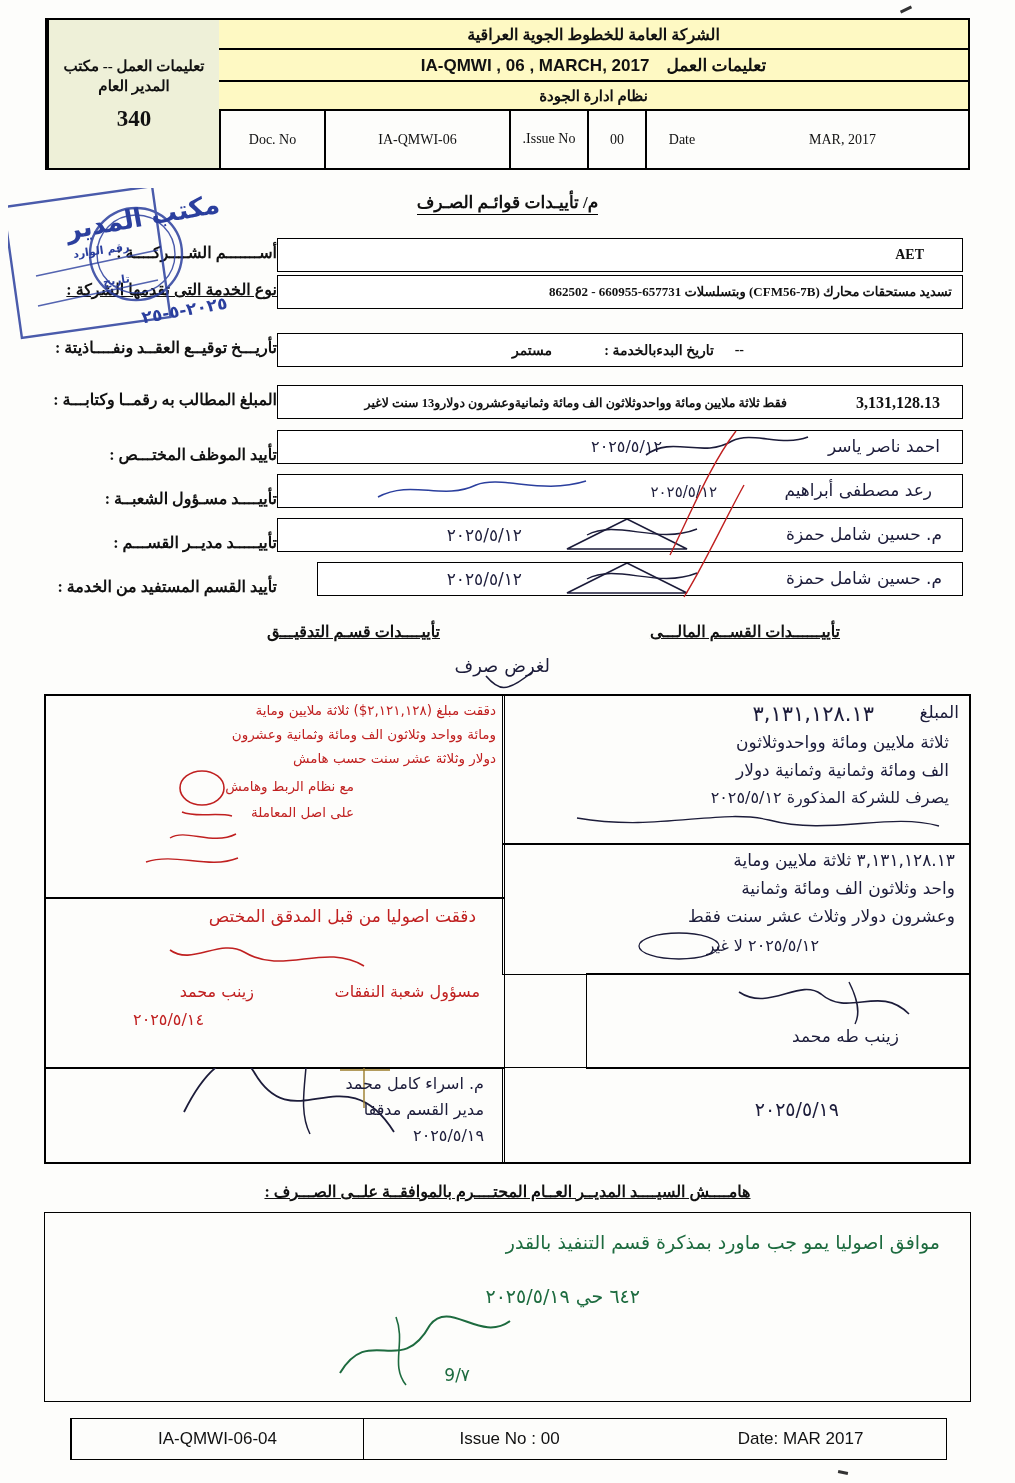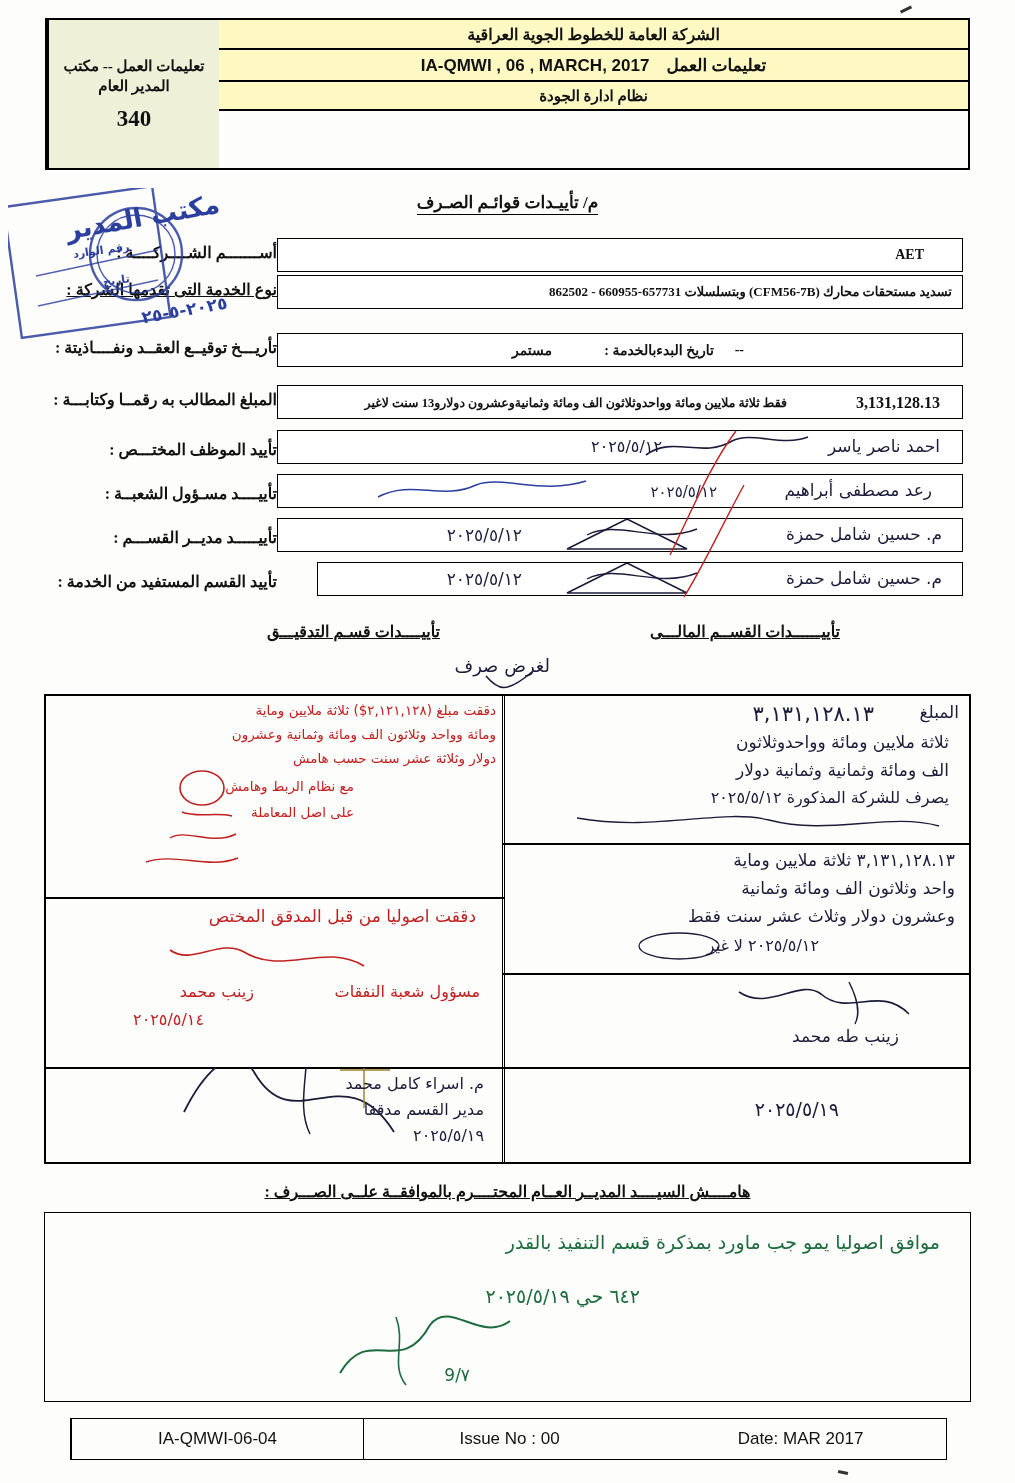--- a/index.html
+++ b/index.html
@@ -150,21 +150,21 @@
   .rowA { top: 238px; right: 44px; left: 44px; }
   .rowB { top: 275px; right: 44px; left: 44px; text-decoration: underline; }
   .rowC { top: 333px; right: 44px; left: 44px; }
   .rowD { top: 385px; right: 44px; left: 44px; }
 
   
   .appr {
     position: absolute;
     display: flex;
     flex-direction: row-reverse;
-    align-items: center;
+    align-items: flex-end;
   }
   .appr .f-label { width: 233px; }
   .appr .f-box { flex: 1; }
 
   
   .hw {
     position: absolute;
     font-family: "DejaVu Sans", sans-serif;
     white-space: pre;
     pointer-events: none;
@@ -256,20 +256,28 @@
     </div>
 
     <div class="hdr-mid">
       <div class="row1">الشركة العامة للخطوط الجوية العراقية</div>
       <div class="row2">
         <span>تعليمات العمل</span>
         &nbsp;&nbsp;
         <span style="font-family:'Liberation Sans',sans-serif;">IA-QMWI , 06 , MARCH, 2017</span>
       </div>
       <div class="row3">نظام ادارة الجودة</div>
+      <div class="row4">
+        <div class="cell c-docno-lbl">Doc. No</div>
+        <div class="cell c-docno-val">IA-QMWI-06</div>
+        <div class="cell c-issue-lbl">Issue No.</div>
+        <div class="cell c-issue-val">00</div>
+        <div class="cell c-date-lbl">Date</div>
+        <div class="cell c-date-val">MAR, 2017</div>
+      </div>
     </div>
 
   </div>
 
   <div class="doc-title">
     <span>م/ تأييـدات قوائـم الصـرف</span>
   </div>
 
   <div class="field rowA">
     <div class="f-label" style="width:233px;">أســـــــم الشــــركــــة  :</div>
@@ -381,21 +389,21 @@
     <div class="gcell" style="right:0; top:148px; width:468px; height:132px;">
       <div class="hw hw-dark" style="right:14px; top:6px; font-size:17px;">٣,١٣١,١٢٨.١٣ ثلاثة ملايين وماية</div>
       <div class="hw hw-dark" style="right:14px; top:34px; font-size:17px;">واحد وثلاثون الف ومائة وثمانية</div>
       <div class="hw hw-dark" style="right:14px; top:62px; font-size:17px;">وعشرون دولار وثلاث عشر سنت فقط</div>
       <div class="hw hw-dark" style="right:150px; top:92px; font-size:16px;">٢٠٢٥/٥/١٢ لا غير</div>
       <svg style="position:absolute; right:230px; top:84px; width:120px; height:40px;">
         <ellipse cx="60" cy="18" rx="40" ry="13" stroke="#1c1c3a" fill="none" stroke-width="1.3"></ellipse>
       </svg>
     </div>
 
-    <div class="gcell" style="right:0; top:278px; width:468px; height:96px;margin-left:44px;">
+    <div class="gcell" style="right:0; top:278px; width:384px; height:96px;margin-left:44px;">
       <svg style="position:absolute; right:40px; top:4px; width:200px; height:50px;">
         <path d="M180 36 C150 6, 120 40, 92 16 C70 0, 40 34, 10 14" stroke="#1c1c3a" fill="none" stroke-width="1.6"></path>
         <path d="M120 4 C128 20, 132 34, 126 46" stroke="#1c1c3a" fill="none" stroke-width="1.4"></path>
       </svg>
       <div class="hw hw-dark" style="right:70px; top:52px; font-size:17px;">زينب طه محمد</div>
     </div>
 
     <div class="gcell" style="right:0; top:372px; width:468px; height:96px;">
       <div class="hw hw-dark" style="right:130px; top:30px; font-size:19px;">٢٠٢٥/٥/١٩</div>
     </div>

